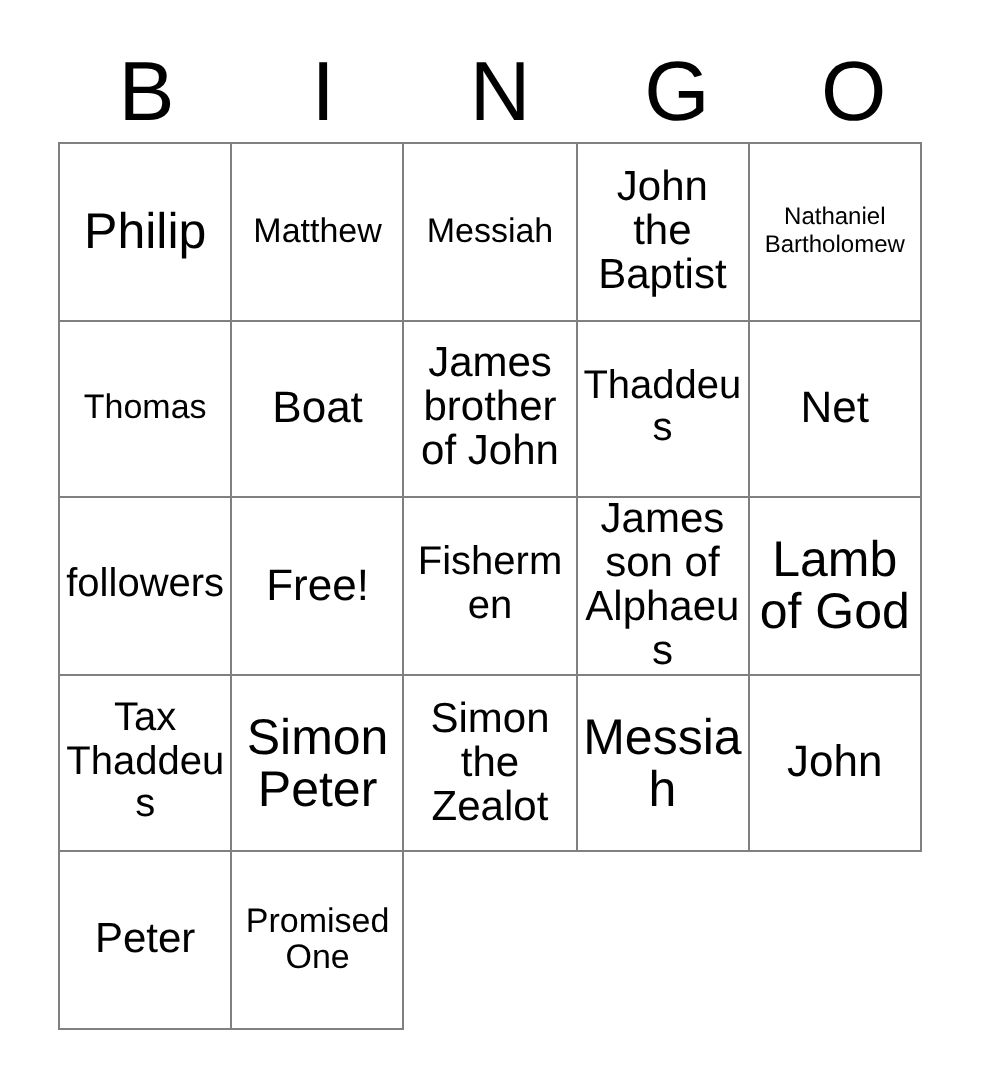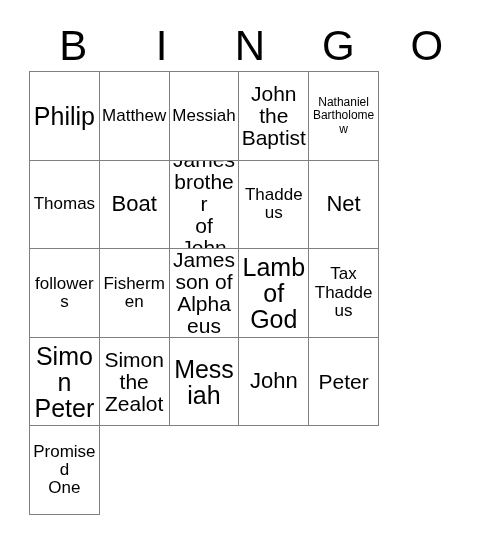--- a/index.html
+++ b/index.html
@@ -43,21 +43,21 @@
     letter-spacing: 0;
     color: #000000;
     user-select: none;
   }
 
   
   #grid {
     position: absolute;
     left: 29px;
     top: 71px;
-    width: 350px;
+    width: 432px;
     height: 444px;
     display: grid;
     grid-template-columns: repeat(5, 1fr);
     grid-template-rows: repeat(5, 1fr);
     border-top: 1px solid #808080;
     border-left: 1px solid #808080;
     box-sizing: border-box;
     background: #ffffff;
   }
   .cell {
@@ -76,21 +76,21 @@
     display: block;
     width: 100%;
     line-height: 1.04;
     white-space: pre-line;
     word-break: break-word;
     color: #000000;
   }
 
   
   .fs-xs   { font-size: 12px; line-height: 1.12; }
-  .fs-sm   { font-size: 17px; line-height: 1.08; }
+  .fs-sm   { font-size: 20px; line-height: 1.08; }
   .fs-md   { font-size: 17px; line-height: 1.06; }
   .fs-lg   { font-size: 21px; line-height: 1.05; }
   .fs-xl   { font-size: 25px; line-height: 1.04; }
   .fs-2xl  { font-size: 22px; line-height: 1.02; }
 </style>
 </head>
 <body>
 
 <div id="card">
 
@@ -135,20 +135,23 @@
       <div class="cell">
         <span class="cell-text fs-sm">Thaddeus</span>
       </div>
       <div class="cell">
         <span class="cell-text fs-2xl">Net</span>
       </div>
       <div class="cell">
         <span class="cell-text fs-sm">followers</span>
       </div>
       <div class="cell">
+        <span class="cell-text fs-2xl">Free!</span>
+      </div>
+      <div class="cell">
         <span class="cell-text fs-sm">Fishermen</span>
       </div>
       <div class="cell">
         <span class="cell-text fs-lg">James
 son of
 Alphaeus</span>
       </div>
       <div class="cell">
         <span class="cell-text fs-xl">Lamb
 of God</span>

